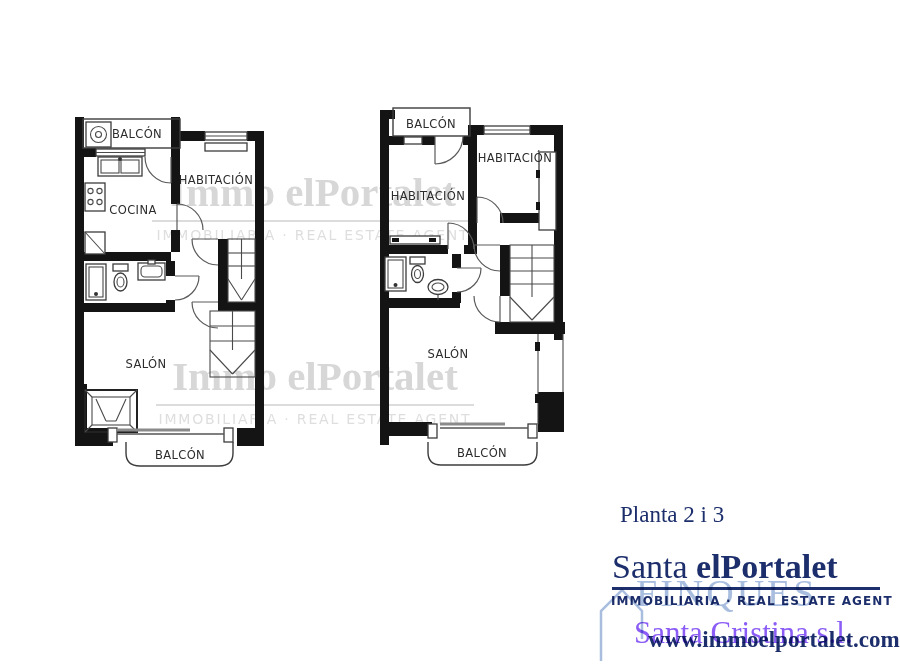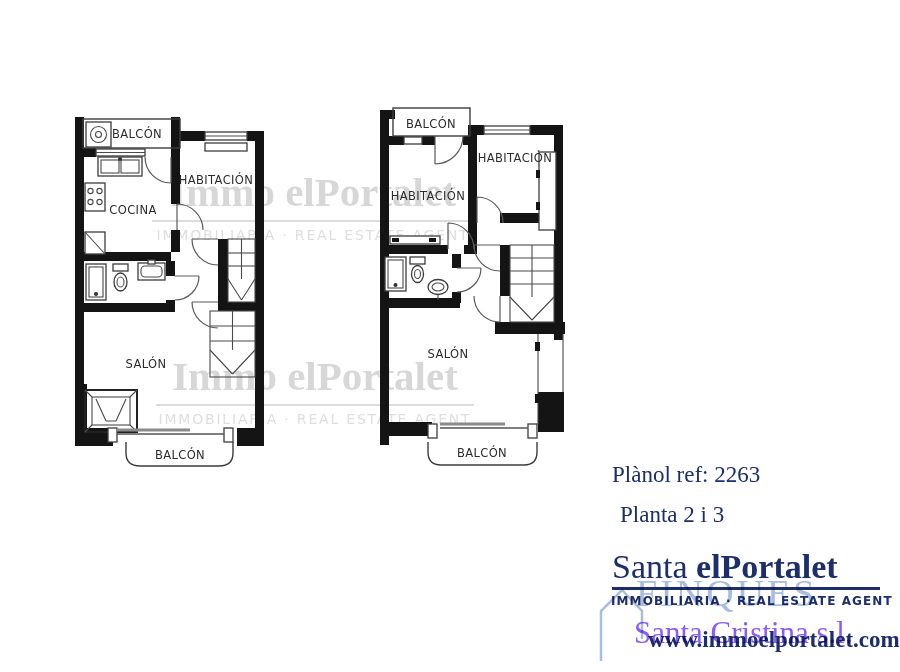--- a/index.html
+++ b/index.html
@@ -278,21 +278,20 @@
       <g>
         <text class="lbl" x="431" y="128">BALCÓN</text>
         <text class="lbl" x="428" y="200">HABITACIÓN</text>
         <text class="lbl" x="515" y="162">HABITACIÓN</text>
         <text class="lbl" x="448" y="358">SALÓN</text>
         <text class="lbl" x="482" y="457">BALCÓN</text>
       </g>
     </g>
   </svg>
 
-  <div class="info-line navy" style="top:462px;">Plànol ref: 2263</div>
   <div class="info-line navy" style="top:502px;margin-left:8px;">Planta 2 i 3</div>
 
   <div id="brand-line" class="navy">
     <span>Santa </span><span class="bold">elPortalet</span>
   </div>
   <div id="agency-tagline" class="navy">IMMOBILIARIA · REAL ESTATE AGENT</div>
   <div id="agency-website" class="navy">www.immoelportalet.com</div>
 
   <svg id="stamp-house" width="52" height="82" viewBox="0 0 52 82">
     <path d="M7 78 L7 28 L28 7 L48 28 L48 56" fill="none" stroke="#a9bedf" stroke-width="2.5"></path>

